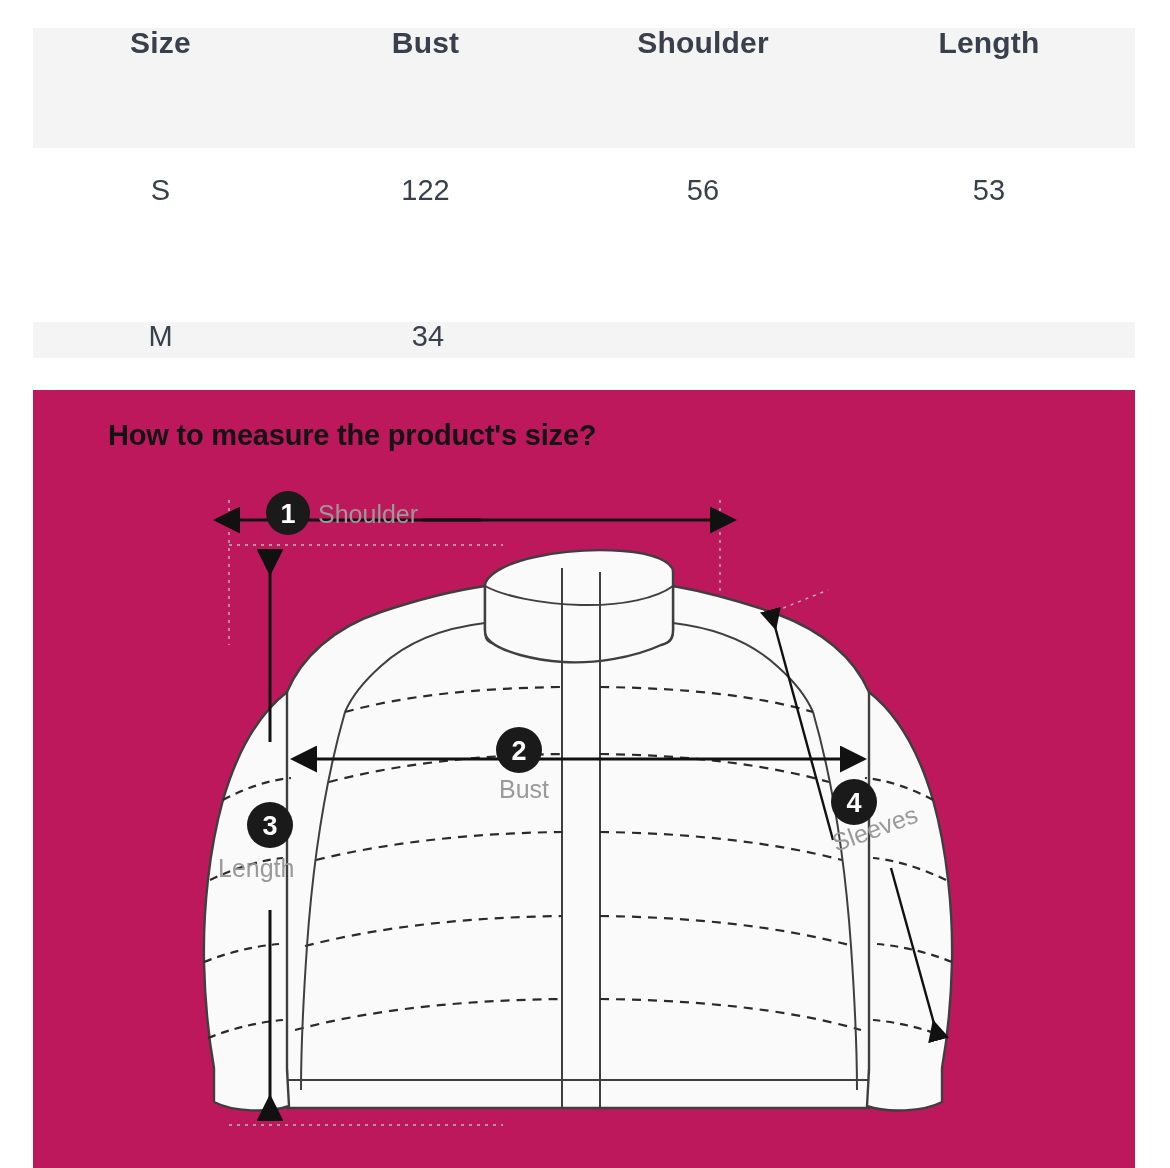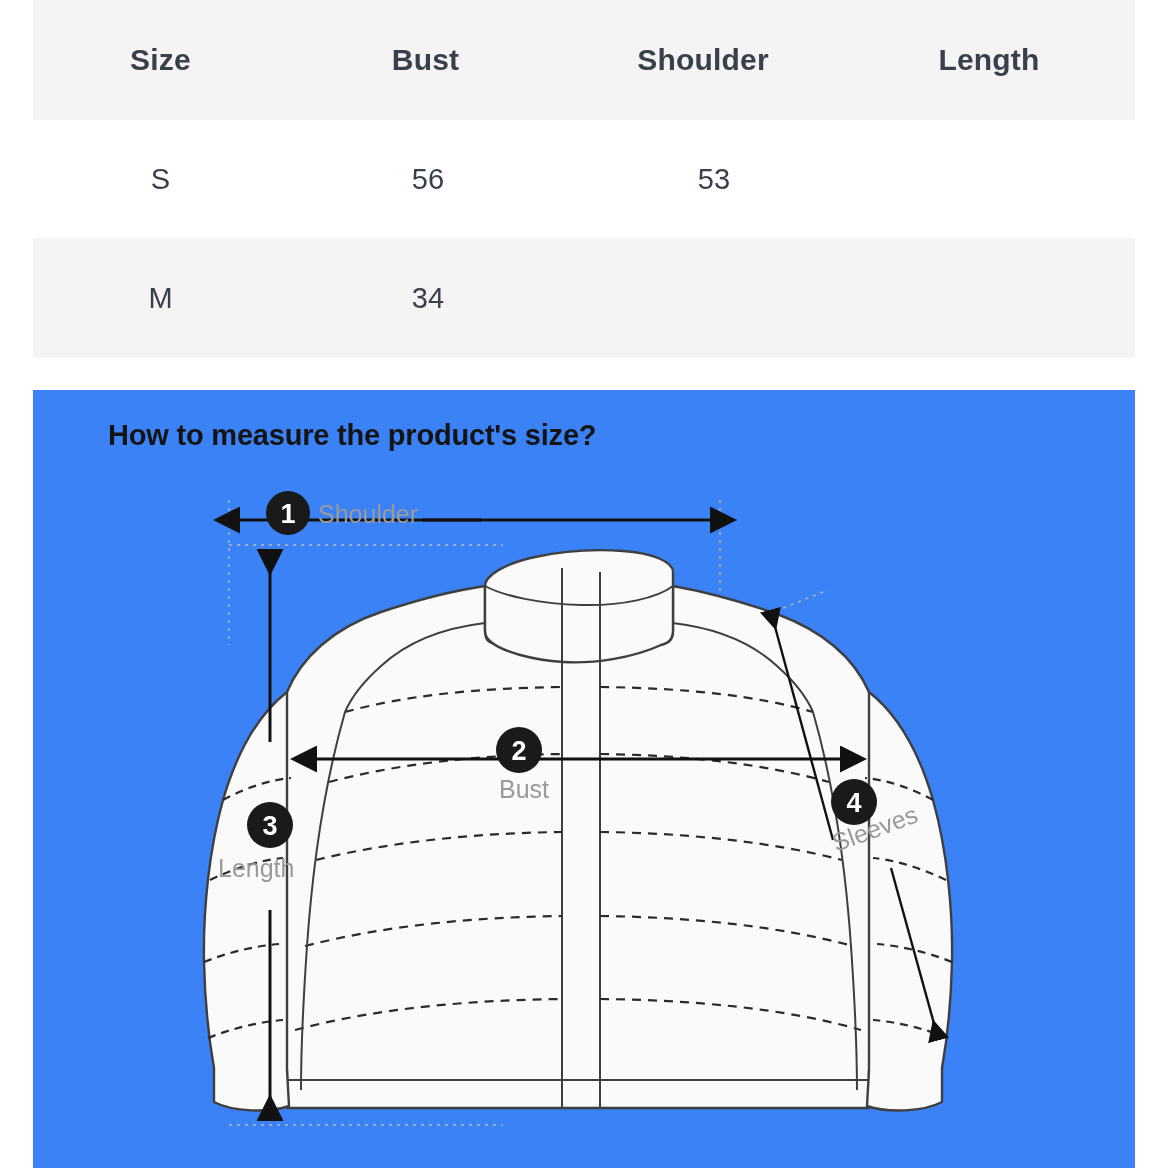--- a/index.html
+++ b/index.html
@@ -10,21 +10,21 @@
     font-family:"Liberation Sans","DejaVu Sans",sans-serif;
     overflow:hidden;
   }
   .page{position:relative;width:1170px;height:1168px;background:#ffffff;}
 
   
   .size-table{
     position:absolute;left:33px;top:0px;width:1102px;
   }
   .trow{
-    display:flex;width:100%;align-items:center;
+    display:flex;width:100%;margin-top:28px;
   }
   .trow.header{height:120px;background:#f4f4f4;}
   .trow.odd{height:118px;background:#ffffff;}
   .trow.even{height:120px;background:#f4f4f4;}
 
   .cell{
     text-align:center;
     color:#3a3f4c;
     line-height:1;
   }
@@ -38,21 +38,21 @@
   .c1{width:275px;}
   .c2{width:280px;}
   .c3{width:292px;}
 
   .gap-white{position:absolute;left:0;top:358px;width:1170px;height:32px;background:#ffffff;}
 
   
   .diagram-panel{
     position:absolute;left:33px;top:390px;
     width:1102px;height:778px;
-    background:#3b82f6;
+    background:#be185d;
     overflow:hidden;
   }
   .how-title{
     position:absolute;left:75px;top:29px;
     font-size:29px;font-weight:bold;color:#141414;
     letter-spacing:-.2px;white-space:nowrap;
   }
   .svg-holder{position:absolute;left:0;top:0;width:1102px;height:778px;}
   svg{display:block;}
   .lbl{
@@ -74,20 +74,21 @@
 
     <div class="trow header">
       <div class="cell c0">Size</div>
       <div class="cell c1">Bust</div>
       <div class="cell c2">Shoulder</div>
       <div class="cell c3">Length</div>
     </div>
 
     <div class="trow odd">
       <div class="cell c0">S</div>
+      <div class="cell c1">122</div>
       <div class="cell c2">56</div>
       <div class="cell c3">53</div>
     </div>
 
     <div class="trow even">
       <div class="cell c0">M</div>
       <div class="cell c2">34</div>
     </div>
 
   </div>

